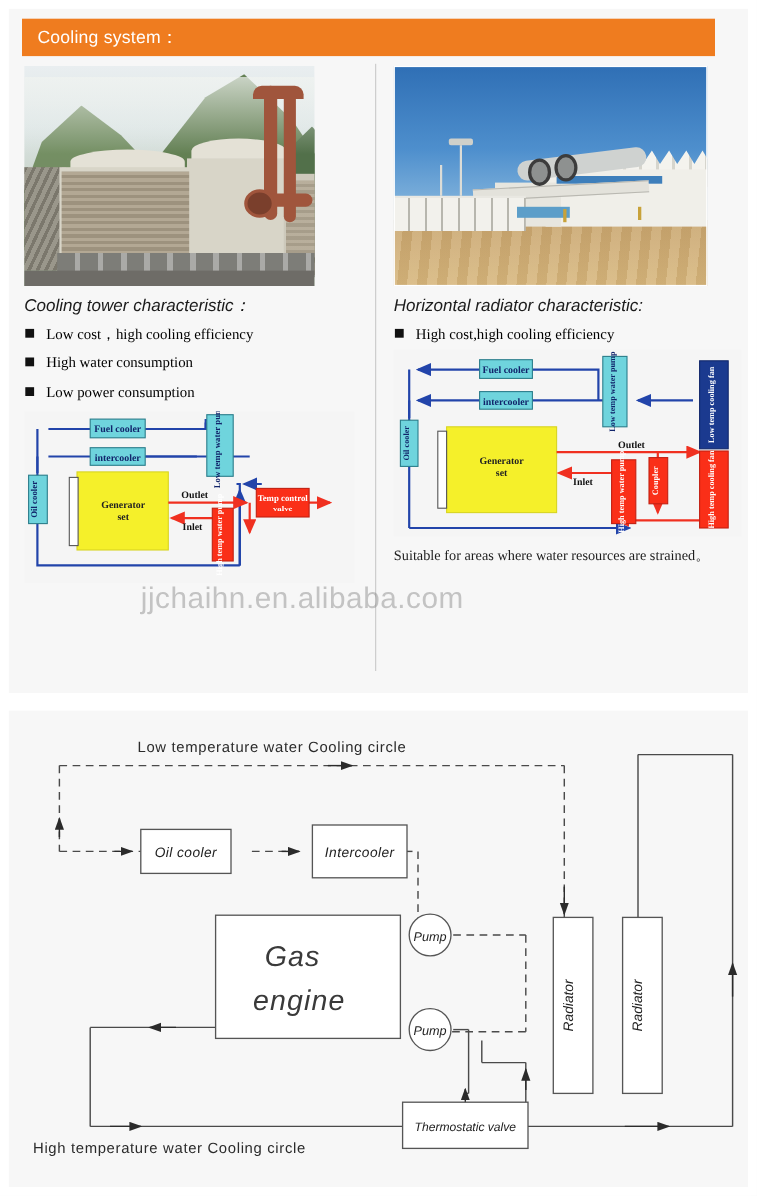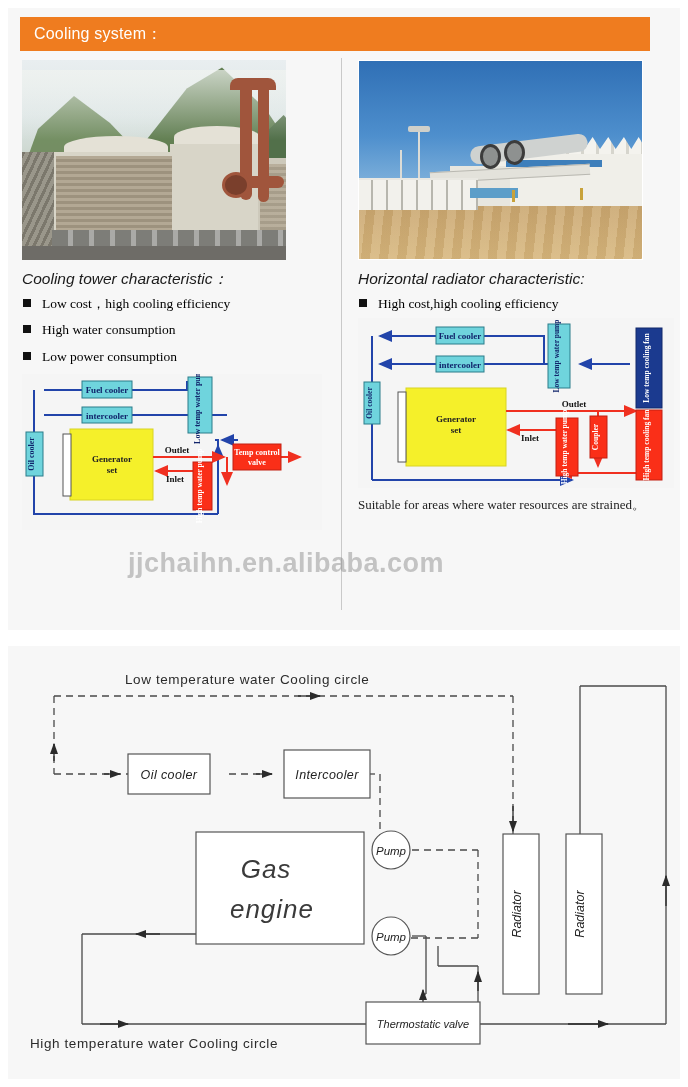--- a/index.html
+++ b/index.html
@@ -132,25 +132,25 @@
   .sch-left{width:300px;height:156px;margin-top:6px;}
   .sch-right{width:316px;height:170px;margin-top:4px;}
   .sch svg{display:block;}
 
   .caption{
     font-size:13px;color:#1d1d1d;line-height:1.45;margin-top:8px;text-align:justify;
   }
 
   
   .wm{
-    position:absolute;left:120px;top:540px;
+    position:absolute;left:120px;top:521px;
     font-family:"Liberation Sans",sans-serif;
     font-size:27px;color:rgba(130,130,130,.45);
     letter-spacing:.5px;white-space:nowrap;pointer-events:none;
-    font-weight:700;
+    font-weight:400;
   }
 
   
   .panel-bottom{
     position:absolute;left:8px;top:646px;width:672px;height:433px;
     background:#f7f7f7;
   }
   .panel-bottom svg{display:block;}
 </style>
 </head>

